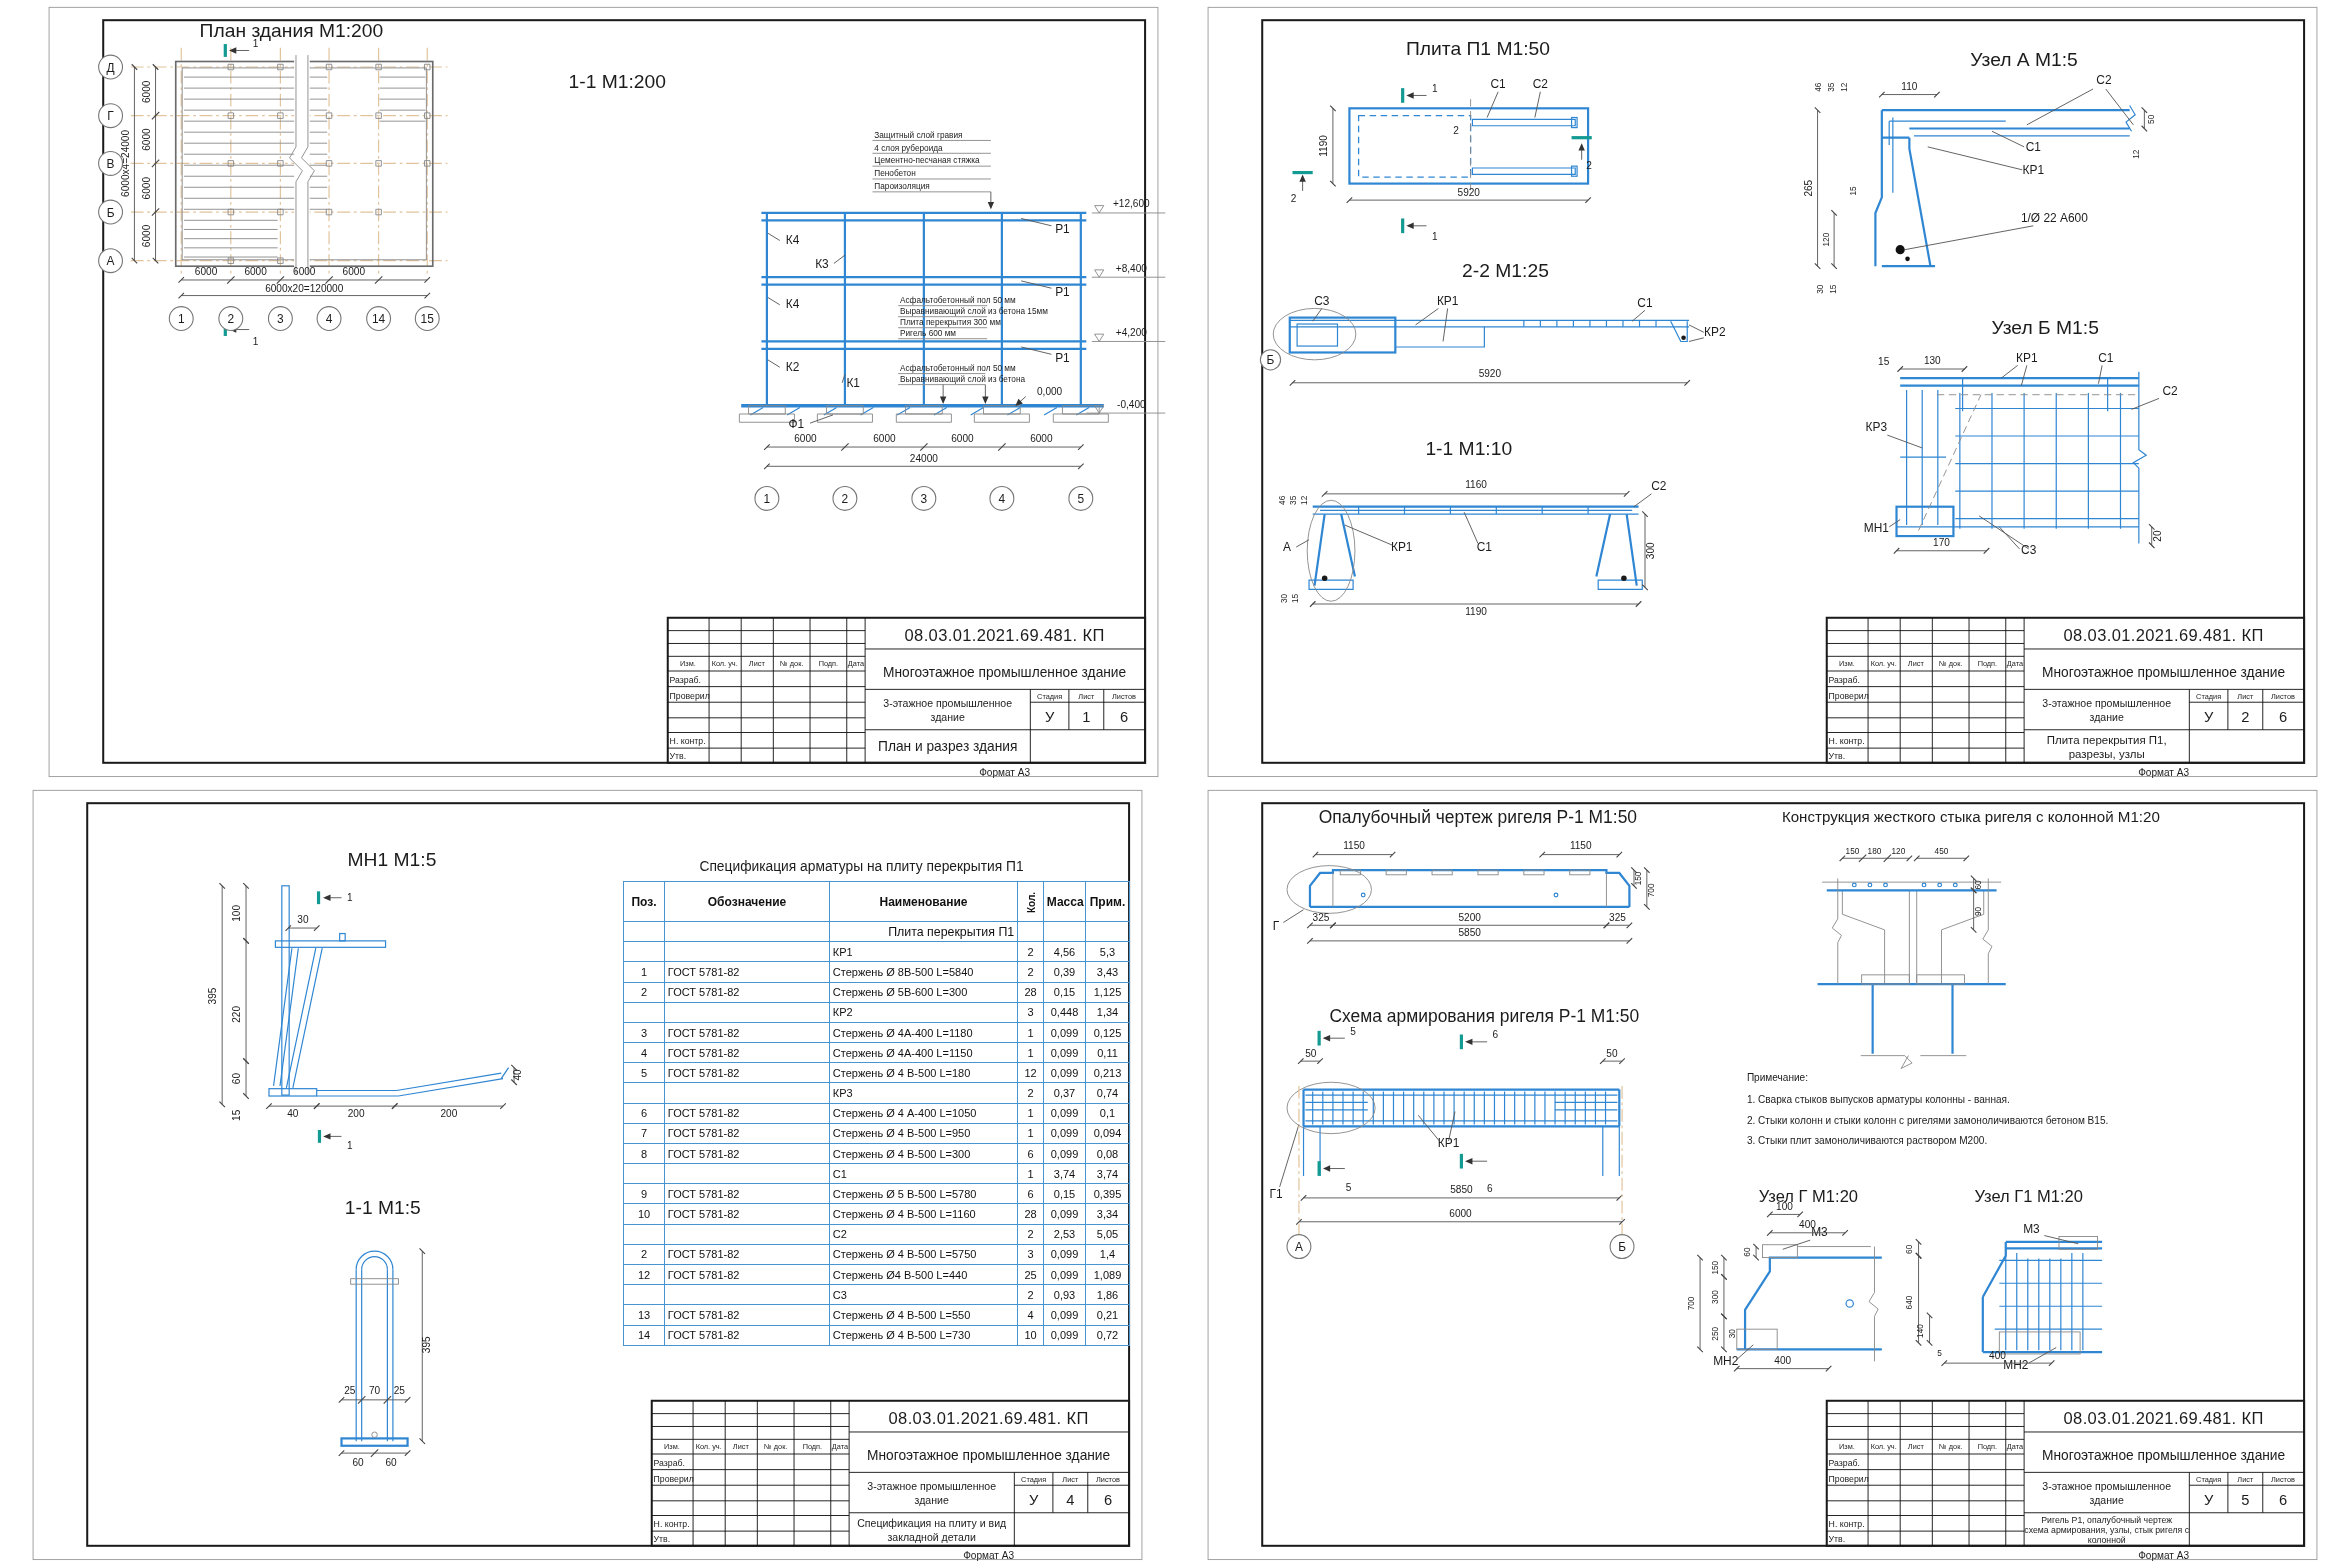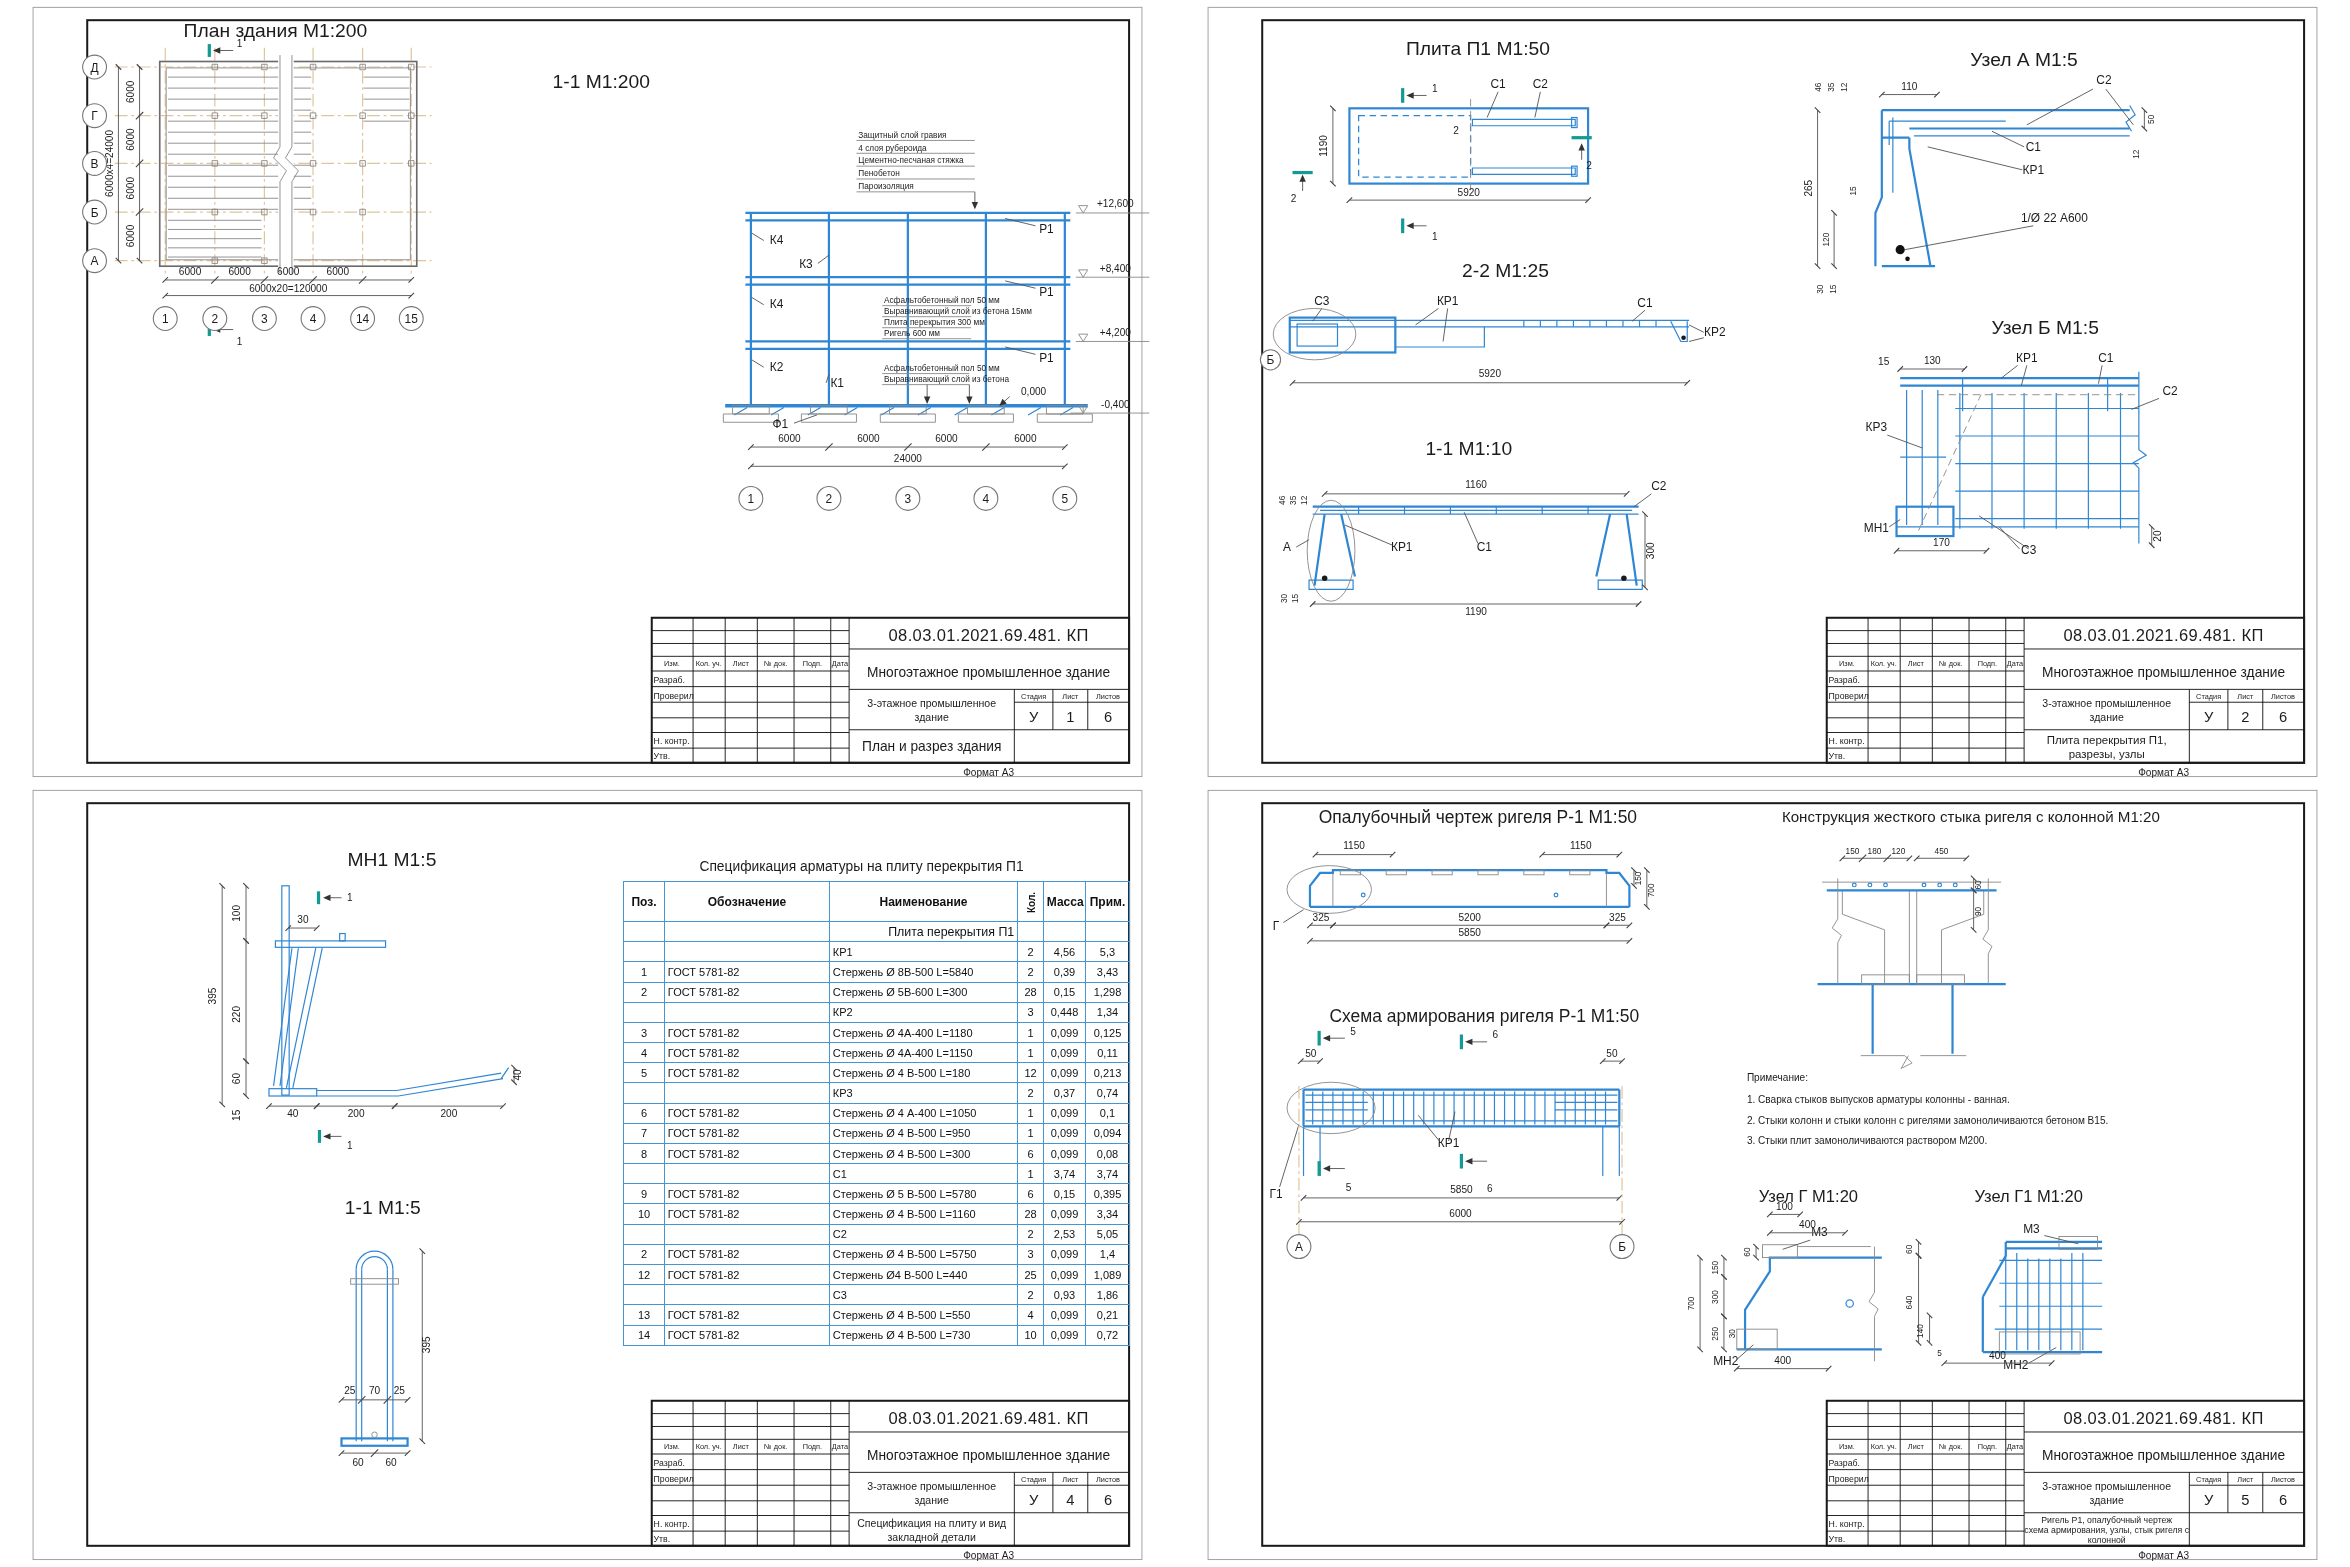--- a/index.html
+++ b/index.html
@@ -1,18 +1,18 @@
 <!DOCTYPE html>
 <html style="font-size:14.7px"><head>
 <meta charset="utf-8">
 <style>
   html,body{margin:0;padding:0;background:#fff}
   body{width:2351px;height:1568px;position:relative;font-family:"Liberation Sans",sans-serif}
   .sheet{position:absolute;width:1175px;height:783px;background:#fff}
-  #sheet1{left:0;top:0}#sheet2{left:1175px;top:0}#sheet3{left:0;top:783px}#sheet4{left:1175px;top:783px}
+  #sheet1{left:16px;top:0}#sheet2{left:1175px;top:0}#sheet3{left:0;top:783px}#sheet4{left:1175px;top:783px}
   svg{position:absolute;left:0;top:0}
   svg text{font-family:"Liberation Sans",sans-serif;fill:#1c1c1c;font-size:11px}
   .mid{text-anchor:middle}
   .tt{font-size:21px}.t19{font-size:19px}.t18{font-size:18px}.t16{font-size:16.5px}
   .lb{font-size:13px}.dm{font-size:11px}.sm{font-size:9px}
   .s8{font-size:8px}.s9{font-size:9.5px}.s11{font-size:11.5px}.s125{font-size:12.5px}
   .s15{font-size:15px}.s16{font-size:16px}.code{font-size:18px;letter-spacing:.4px}.s12n{font-size:11px}
   .paper{fill:#fff;stroke:#9a9a9a;stroke-width:1}
   .frame{fill:none;stroke:#1a1a1a;stroke-width:2.2}
   .b3{stroke:#2f86d3;stroke-width:4;fill:none}
@@ -572,21 +572,21 @@
           <td class="c3">2</td>
           <td class="c4">0,39</td>
           <td class="c5">3,43</td>
         </tr>
         <tr>
           <td class="c0">2</td>
           <td class="c1">ГОСТ 5781-82</td>
           <td class="c2">Стержень Ø 5В-600 L=300</td>
           <td class="c3">28</td>
           <td class="c4">0,15</td>
-          <td class="c5">1,298</td>
+          <td class="c5">1,125</td>
         </tr>
         <tr>
           <td class="c0"></td>
           <td class="c1"></td>
           <td class="c2">КР2</td>
           <td class="c3">3</td>
           <td class="c4">0,448</td>
           <td class="c5">1,34</td>
         </tr>
         <tr>

